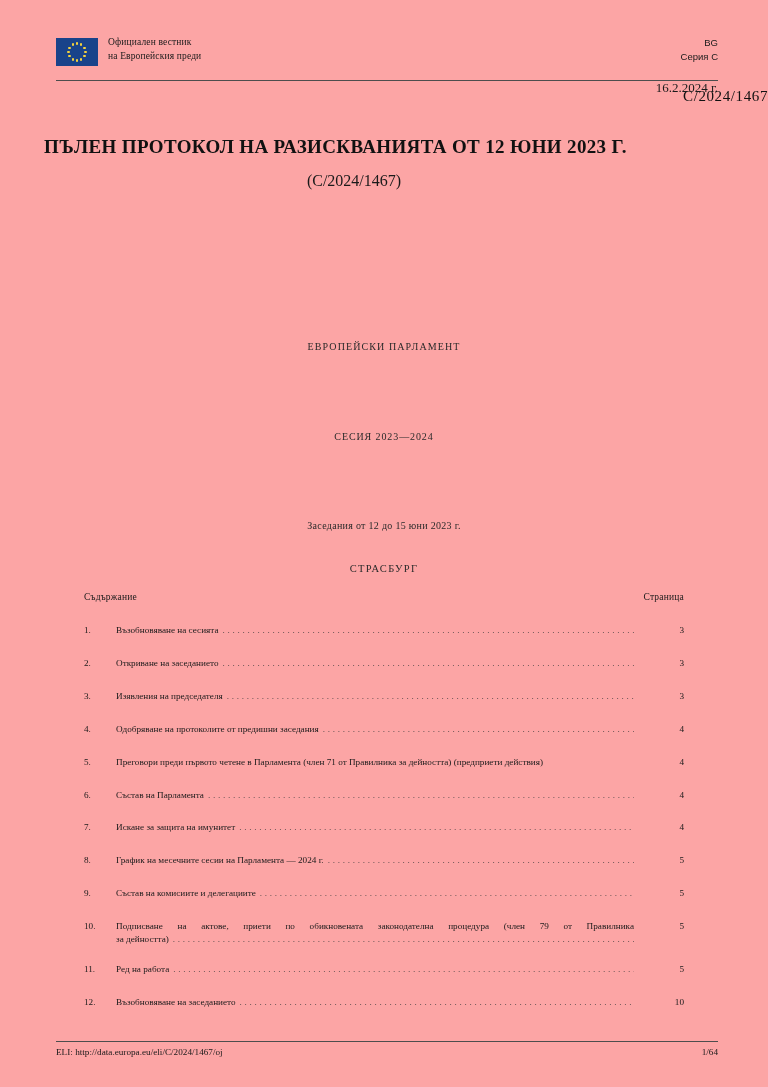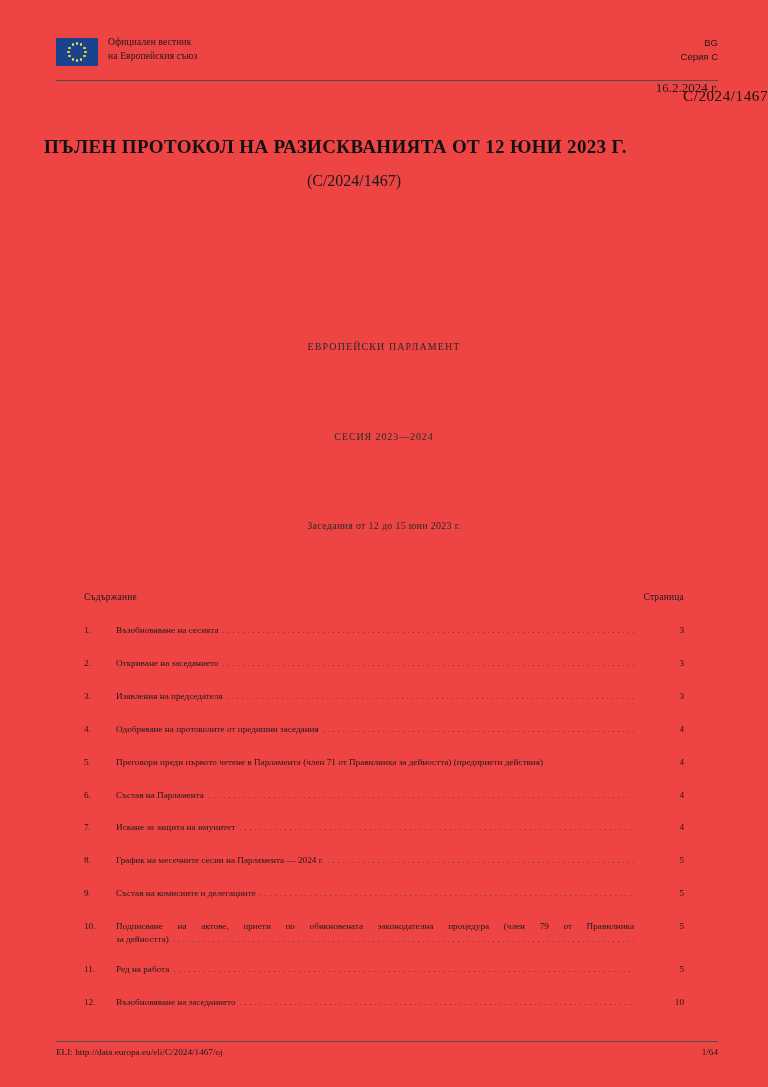--- a/index.html
+++ b/index.html
@@ -9,21 +9,21 @@
     background: #f0f0f0;
   }
   body {
     font-family: "Liberation Serif", "DejaVu Serif", serif;
     color: #1a1a1a;
   }
   .page {
     position: relative;
     width: 768px;
     height: 1087px;
-    background: #ef4444;
+    background: #fca5a5;
     margin: 0 auto;
     overflow: hidden;
     box-sizing: border-box;
   }
 
   
   .masthead {
     position: absolute;
     left: 56px;
     top: 36px;
@@ -244,39 +244,40 @@
           <span class="star" style="left: 23.9px; top: 19.9746px;"></span>
           <span class="star" style="left: 19.7px; top: 21.1px;"></span>
           <span class="star" style="left: 15.5px; top: 19.9746px;"></span>
           <span class="star" style="left: 12.4254px; top: 16.9px;"></span>
           <span class="star" style="left: 11.3px; top: 12.7px;"></span>
           <span class="star" style="left: 12.4254px; top: 8.5px;"></span>
           <span class="star" style="left: 15.5px; top: 5.42539px;"></span>
         </div>
       <div>
         <div class="journal-name">Официален вестник</div>
-        <div class="journal-name">на Европейския съюз</div>
+        <div class="journal-name">на Европейския преди</div>
       </div>
     </div>
     <div class="masthead-right">
       <div>BG</div>
       <div>Серия C</div>
     </div>
   </div>
   <div class="head-rule"></div>
 
   <div class="docnum">C/2024/1467</div>
   <div class="docdate">16.2.2024 г.</div>
 
   <div class="main-title">ПЪЛЕН ПРОТОКОЛ НА РАЗИСКВАНИЯТА ОТ 12 ЮНИ 2023 Г.</div>
   <div class="sub-ref">(C/2024/1467)</div>
 
   <div class="center-block institution">ЕВРОПЕЙСКИ ПАРЛАМЕНТ</div>
   <div class="center-block session">СЕСИЯ 2023—2024</div>
   <div class="center-block sittings">Заседания от 12 до 15 юни 2023 г.</div>
+  <div class="center-block place">СТРАСБУРГ</div>
 
   <div class="toc">
     <div class="toc-head">
       <span>Съдържание</span>
       <span>Страница</span>
     </div>
     <div class="toc-list" id="toc-list">
         <div class="toc-row">
           <div class="toc-num">1.</div>
           <div class="toc-body">

